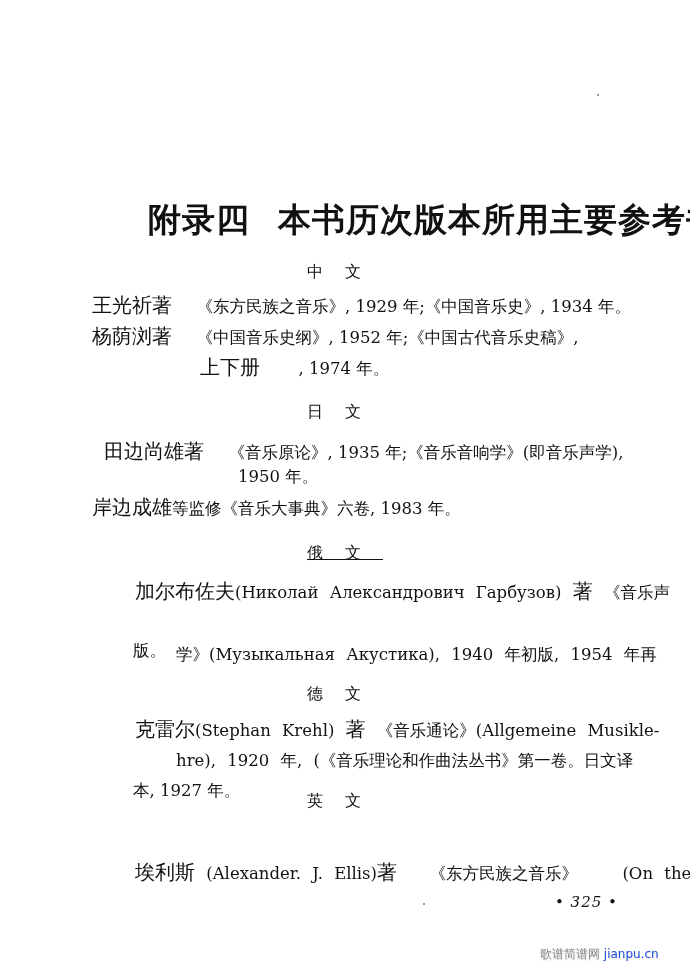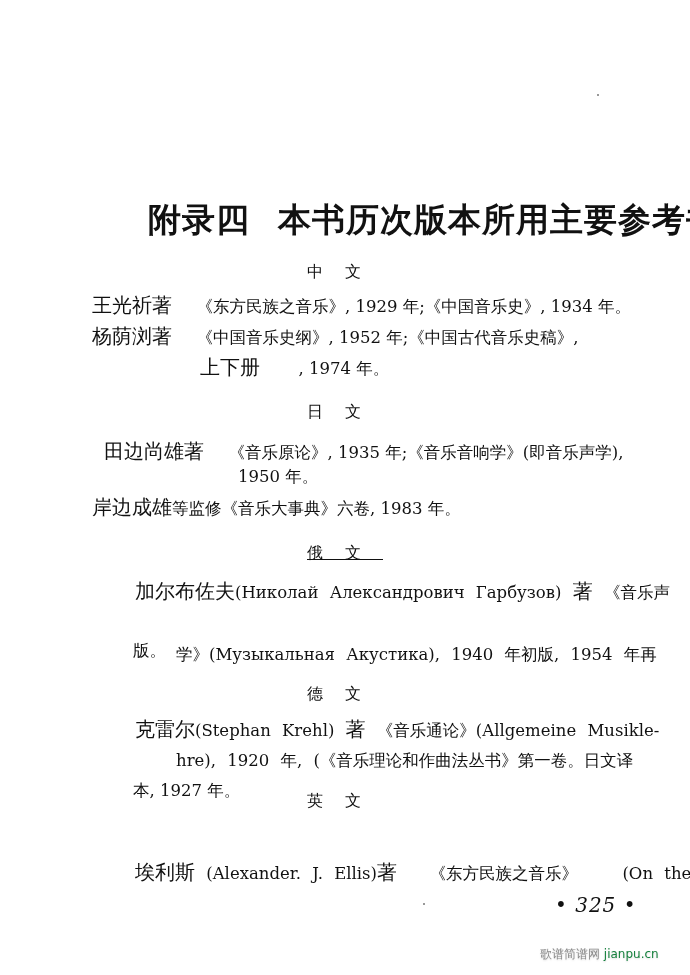--- a/index.html
+++ b/index.html
@@ -44,42 +44,42 @@
     .author {
       font-family: "DejaVu Sans", "Liberation Sans", sans-serif;
       font-weight: normal;
       font-size: 20px;
     }
     .spaced { word-spacing: 6px; margin-left: 43px; }
     .page-number {
       position: absolute;
       left: 555px;
       top: 863px;
-      font-size: 20px;
+      font-size: 15px;
       font-style: italic;
       letter-spacing: 1px;
     }
     .stray-dot {
       position: absolute;
       width: 2px;
       height: 2px;
       background: #777;
       border-radius: 1px;
     }
     .watermark {
       position: absolute;
       left: 540px;
       top: 946px;
       font-size: 12px;
       color: #8a8a8a;
       font-family: "DejaVu Sans", "Liberation Sans", sans-serif;
       white-space: nowrap;
       text-shadow: 0 1px 2px rgba(0,0,0,0.15);
     }
-    .watermark .domain { color: #15803d; }
+    .watermark .domain { color: #1d4ed8; }
   </style>
 </head>
 <body>
 
 <div>
 
   <div class="page-title">
     <span>附录四</span><span class="gap"></span><span>本书历次版本所用主要参考书</span>
   </div>
 

